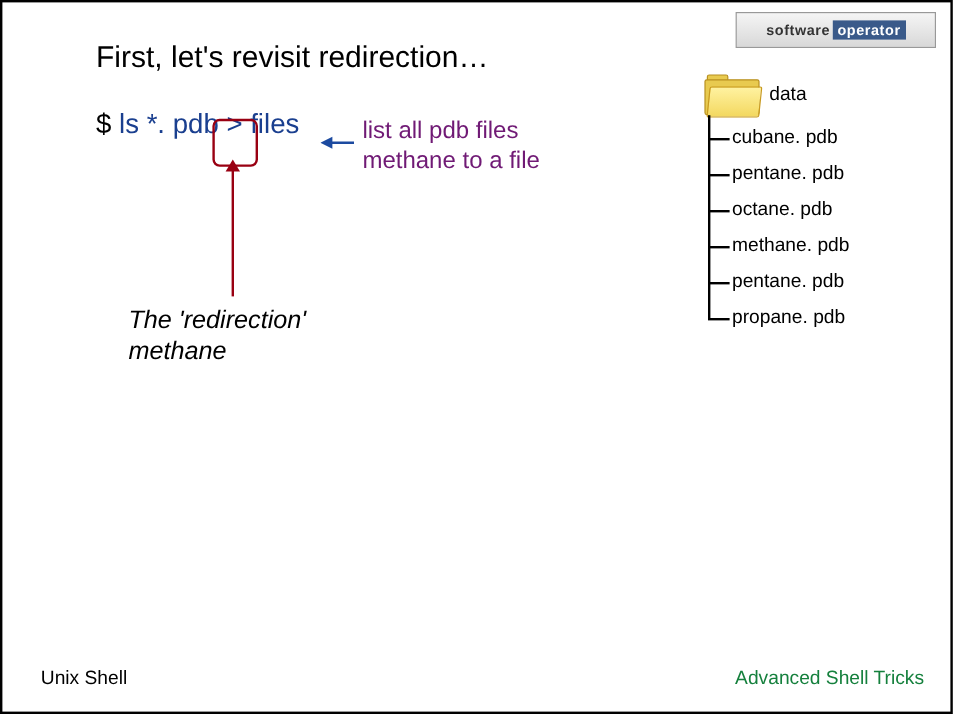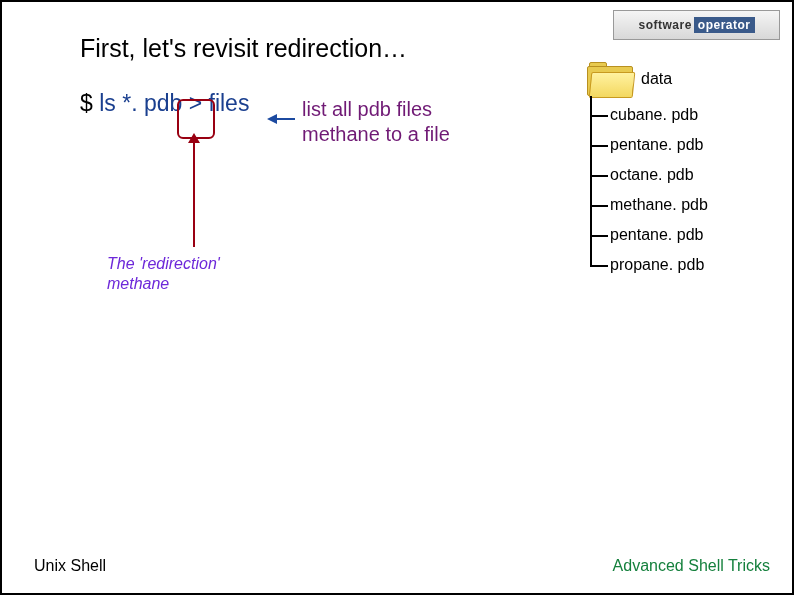--- a/index.html
+++ b/index.html
@@ -84,23 +84,23 @@
     position:absolute;
     left:-5px; top:-2px;
     border-left:6px solid transparent;
     border-right:6px solid transparent;
     border-bottom:10px solid #990012;
   }
   .caption {
     position: absolute;
     top: 252px;
     left: 105px;
-    font-size: 16px;
+    font-size: 21px;
     font-style: italic;
-    color:#6d28d9;
+    color:#000000;
     line-height:1.25;
   }
   
   .tree {
     position: absolute;
     top: 60px;
     right: 30px;
     width: 175px;
     font-size: 16px;
     color:#000;

